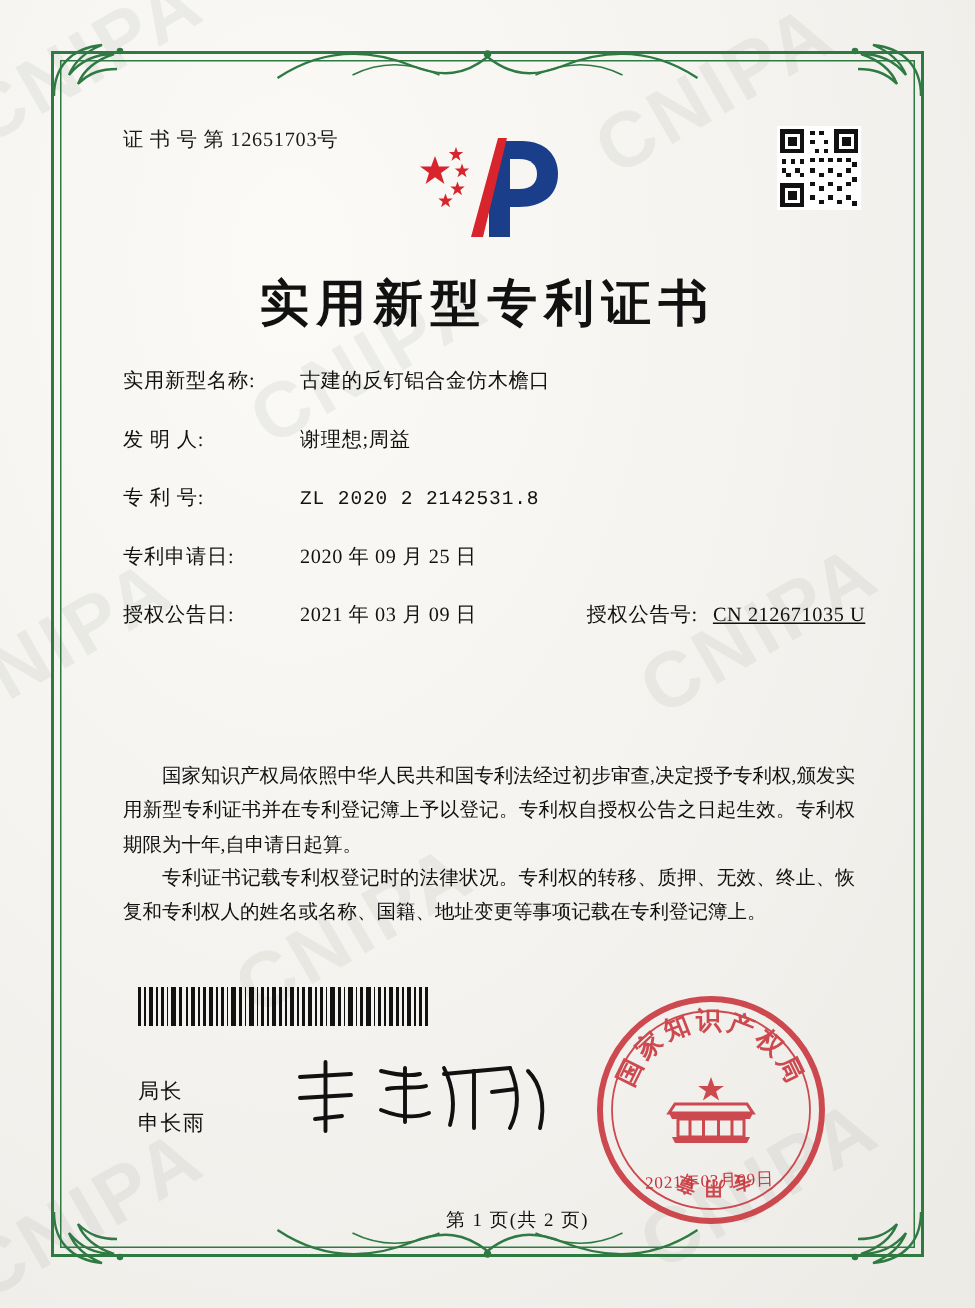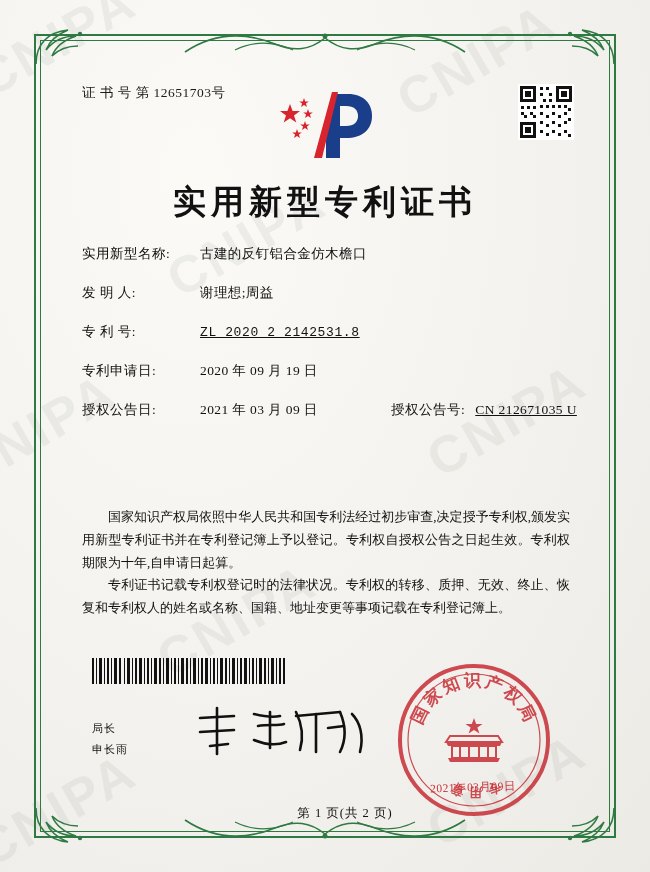--- a/index.html
+++ b/index.html
@@ -137,21 +137,20 @@
     letter-spacing: 0.5px;
   }
   .val {
     flex: 1 1 auto;
     letter-spacing: 0.4px;
   }
   .val.mono {
     font-family: "Liberation Mono", monospace;
     font-size: 13px;
     letter-spacing: 0.6px;
-    text-decoration: underline;
   }
   .row.dual .lbl2 {
     margin-left: 16px;
     letter-spacing: 0.5px;
   }
   .row.dual .val1 { flex: 0 0 175px; }
   .row.dual .val2 { flex: 1 1 auto; }
 
   .para {
     position: absolute;
@@ -171,21 +170,21 @@
     left: 52px;
     top: 618px;
     height: 26px;
     width: 195px;
   }
 
   .sig-block {
     position: absolute;
     left: 52px;
     top: 678px;
-    font-size: 11px;
+    font-size: 14px;
     line-height: 21px;
     color: #111;
     letter-spacing: 1px;
   }
 
   .handsign {
     position: absolute;
     left: 148px;
     top: 662px;
     width: 200px;
@@ -371,21 +370,21 @@
         <div class="val">谢理想;周益</div>
       </div>
 
       <div class="row">
         <div class="lbl">专 利 号:</div>
         <div class="val mono">ZL 2020 2 2142531.8</div>
       </div>
 
       <div class="row">
         <div class="lbl">专利申请日:</div>
-        <div class="val">2020 年 09 月 19 日</div>
+        <div class="val">2020 年 09 月 25 日</div>
       </div>
 
 
 
       <div class="row dual">
         <div class="lbl">授权公告日:</div>
         <div class="val val1">2021 年 03 月 09 日</div>
         <div class="lbl2">授权公告号:</div>
         <div class="val val2" style="margin-left:10px;text-decoration:underline;">CN 212671035 U</div>
       </div>

